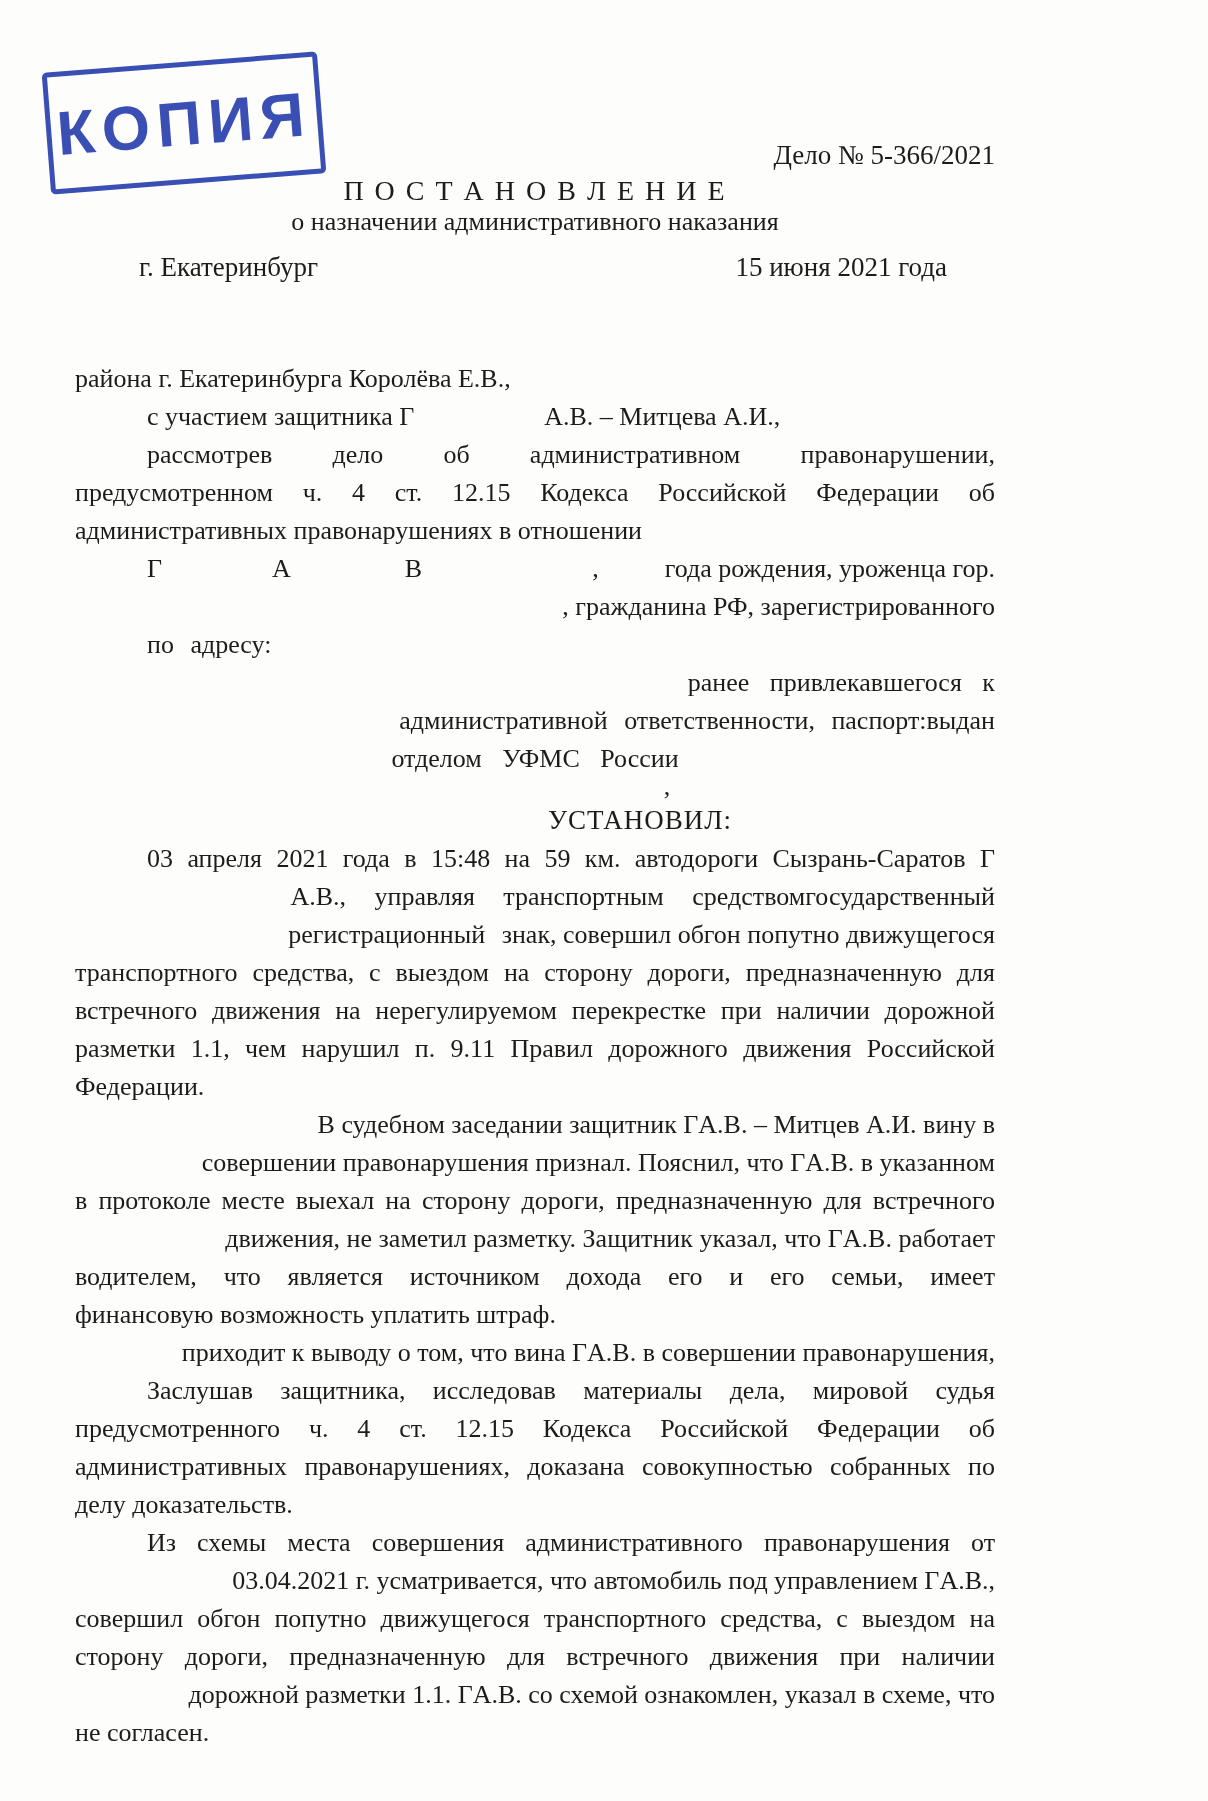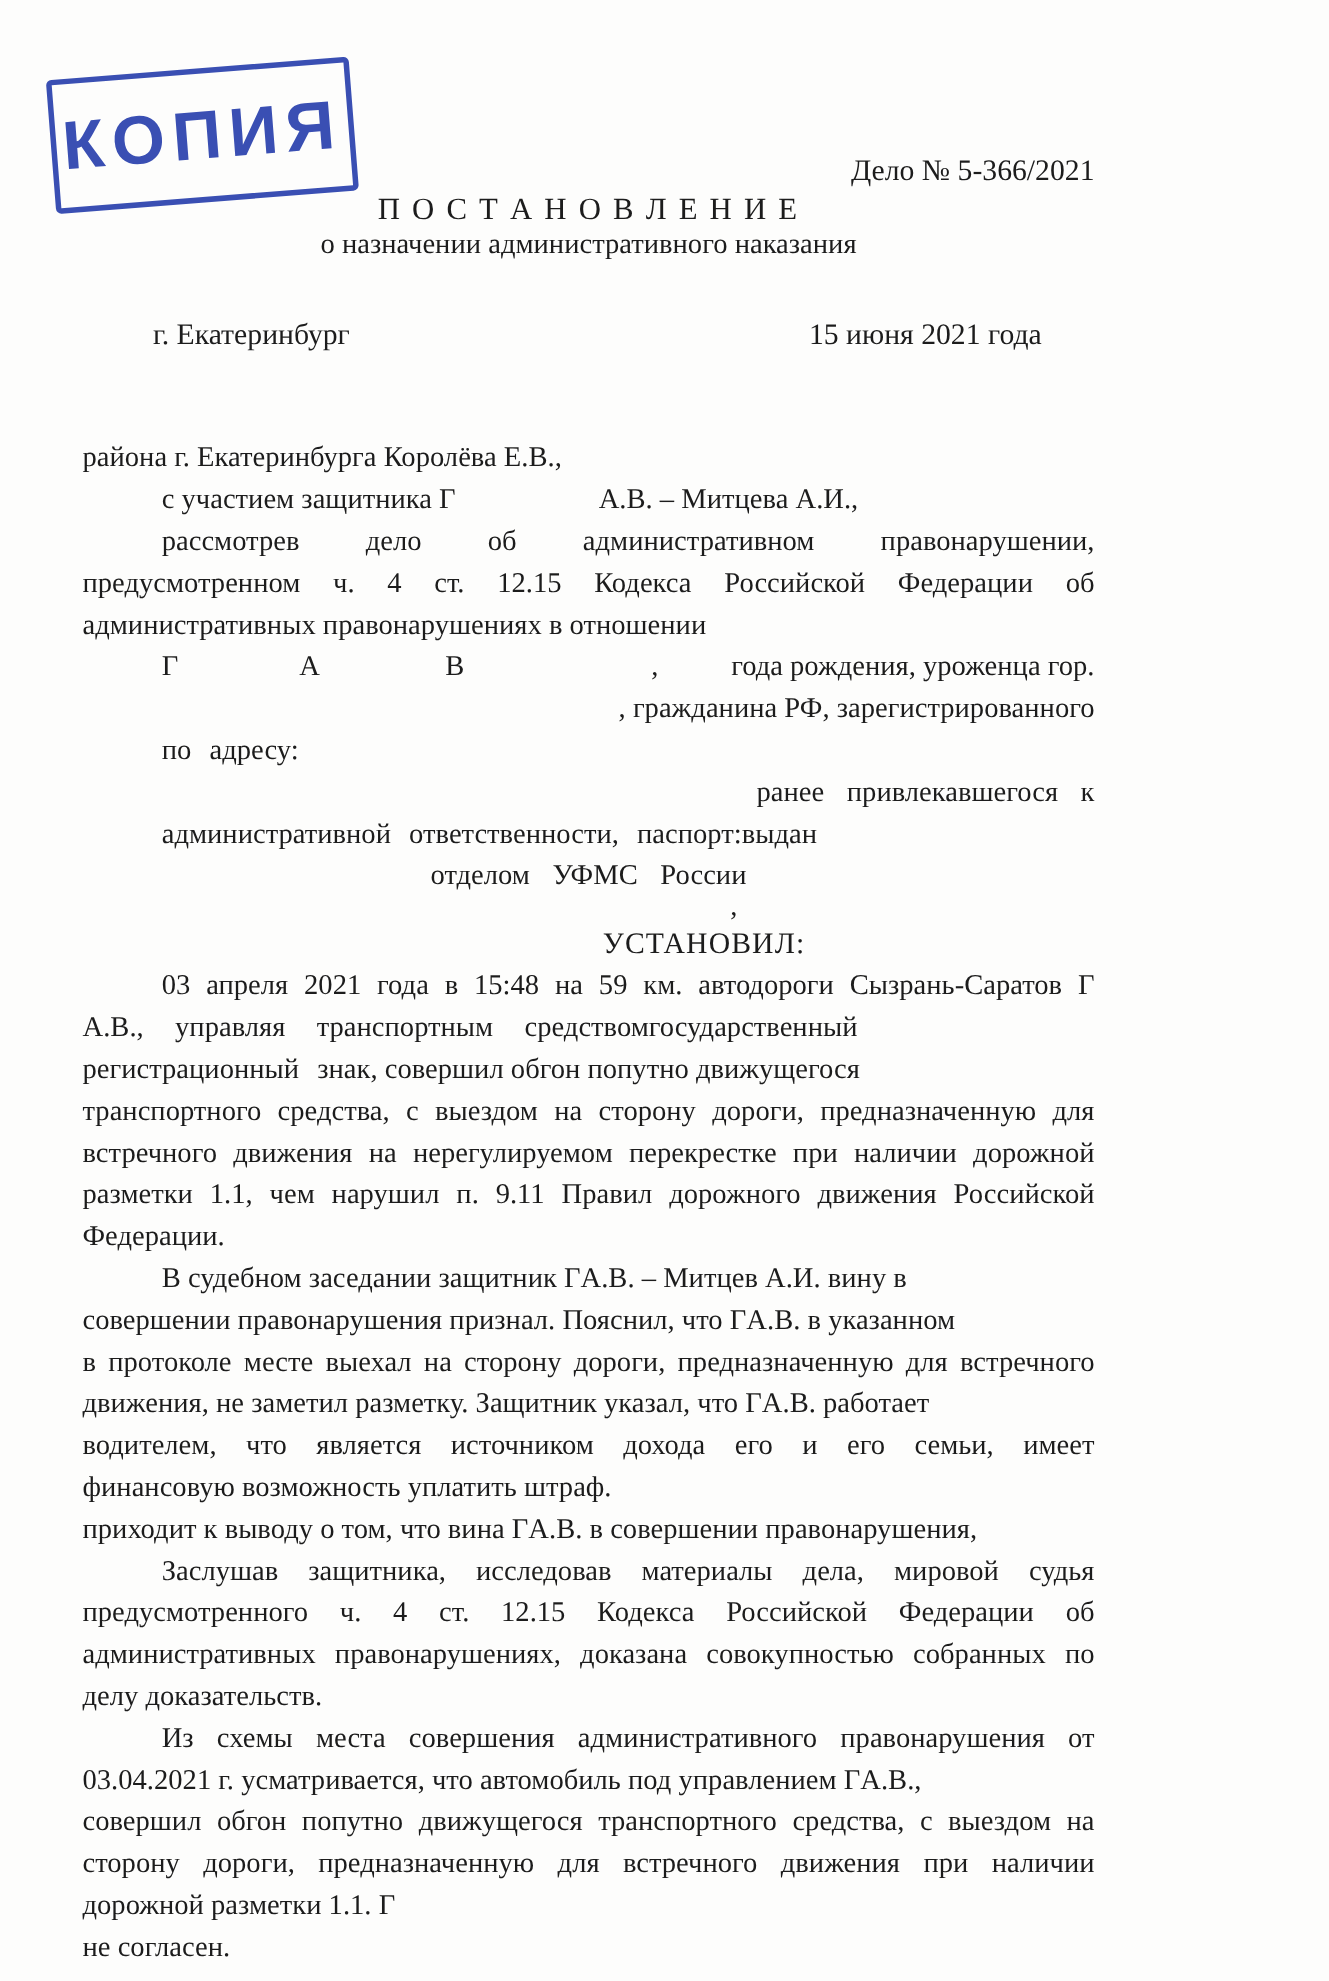--- a/index.html
+++ b/index.html
@@ -30,32 +30,32 @@
   }
   
   .ln{
     font-size:26px;line-height:38px;height:38px;
     white-space:nowrap;
   }
   .j{white-space:normal;text-align:justify;text-align-last:justify;}
   .r{text-align:right;}
   .c{text-align:center;}
   .ind{padding-left:72px;}
-  .flexln{display:flex;justify-content:flex-start;}
+  .flexln{display:flex;justify-content:flex-end;}
   .flexln span{white-space:nowrap;}
   .flexplain{display:flex;gap:20px;}
   .sp{display:inline-block;}
   .mlauto{margin-left:auto;}
   .ws1{word-spacing:10px;}
   .ws2{word-spacing:22px;}
   .ws3{word-spacing:14px;}
   .case-no{margin-top:140px;font-size:27px;line-height:30px;text-align:right;}
   .title{margin-top:4px;font-size:28px;line-height:33px;text-align:center;letter-spacing:2px;}
   .subtitle{font-size:26px;line-height:30px;text-align:center;}
-  .cityrow{margin-top:52px;display:flex;justify-content:space-between;
+  .cityrow{margin-top:15px;display:flex;justify-content:space-between;
            font-size:27px;line-height:30px;padding-left:64px;padding-right:48px;}
   .introblock{margin-top:78px;}
   .comma-ln{height:22px;line-height:18px;font-size:26px;text-align:center;padding-left:264px;}
   .ustanovil{font-size:27px;line-height:40px;height:40px;text-align:center;padding-left:210px;letter-spacing:1px;}
 </style>
 </head>
 <body>
 
 <div class="page">
 
@@ -154,18 +154,19 @@
     <div>
       <div class="ln j ind">Из схемы места совершения административного правонарушения от</div>
       <div class="ln flexln">
         <span>03.04.2021 г. усматривается, что автомобиль под управлением Г</span>
         <span>А.В.,</span>
       </div>
       <div class="ln j">совершил обгон попутно движущегося транспортного средства, с выездом на</div>
       <div class="ln j">сторону дороги, предназначенную для встречного движения при наличии</div>
       <div class="ln flexln">
         <span>дорожной разметки 1.1. Г</span>
+        <span>А.В. со схемой ознакомлен, указал в схеме, что</span>
       </div>
       <div class="ln">не согласен.</div>
     </div>
 
   </div>
 </div>
 
 </body></html>

